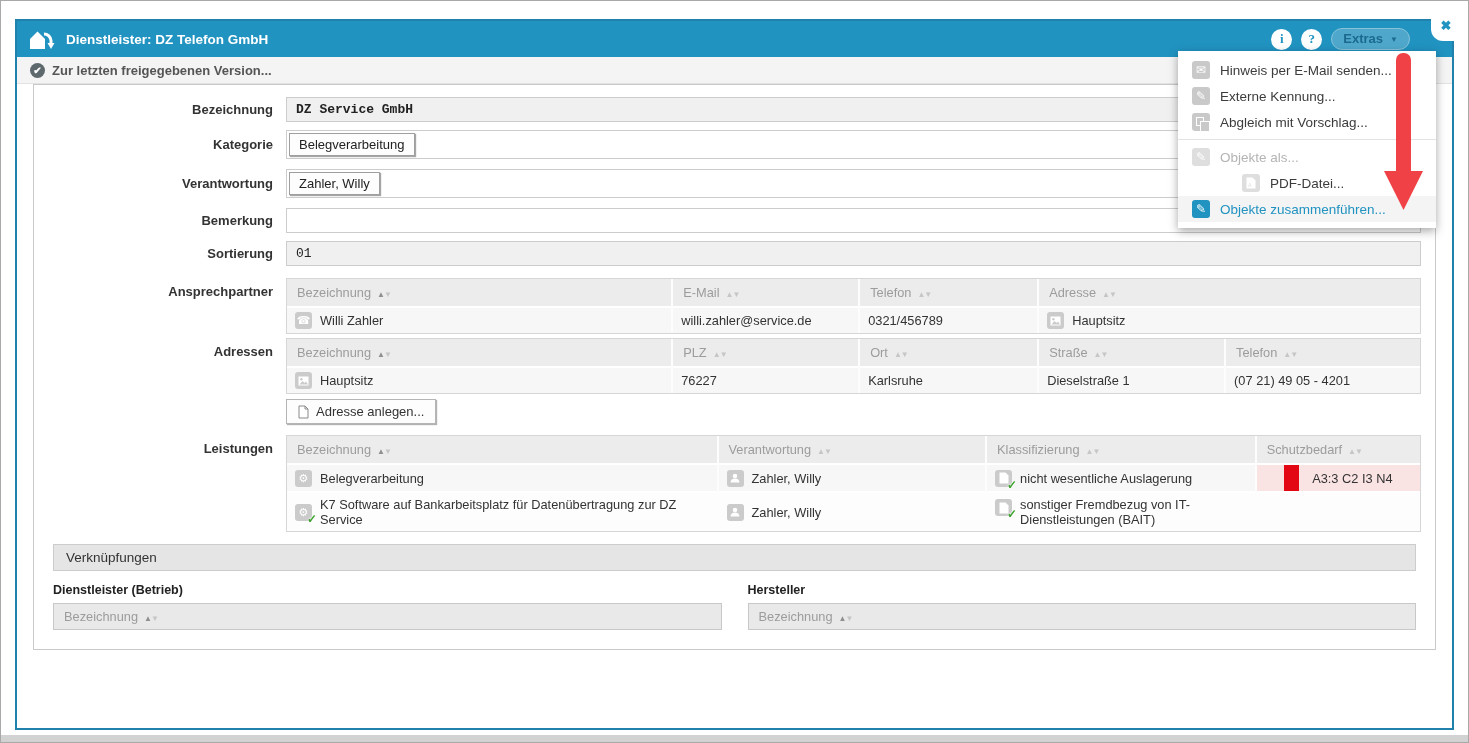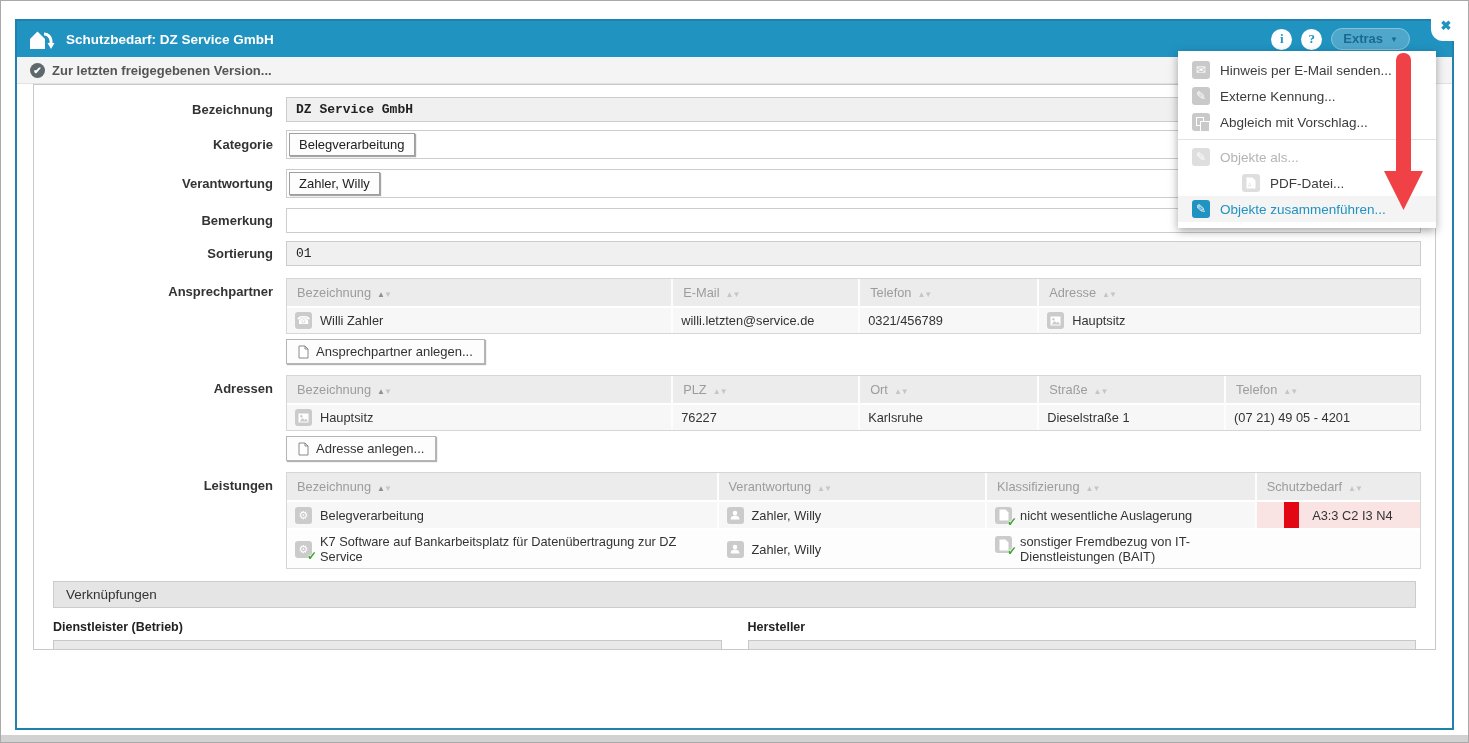--- a/index.html
+++ b/index.html
@@ -131,21 +131,21 @@
   <div class="modal">
 
     <div class="titlebar">
       <span style="display:flex;">
         <svg width="27" height="23" viewBox="0 0 27 23">
           <path d="M1 11 L8.5 3.5 L16 11 V21 H1 Z" fill="#fff"></path>
           <path d="M15 6 a7 7 0 0 1 7 6.5 l0 4" stroke="#fff" stroke-width="3" fill="none"></path>
           <path d="M18.5 15 h7 l-3.5 6 z" fill="#fff"></path>
         </svg>
       </span>
-      <span class="title">Schutzbedarf: DZ Service GmbH</span>
+      <span class="title">Dienstleister: DZ Telefon GmbH</span>
       <span class="tb-right">
         <span class="circle-btn">i</span>
         <span class="circle-btn">?</span>
         <span class="extras-btn">
           <span>Extras</span>
           <span class="caret-down">▼</span>
         </span>
       </span>
     </div>
 
@@ -214,45 +214,38 @@
                 <th><span>Telefon</span><span class="sort"></span></th>
                 <th><span>Adresse</span><span class="sort"></span></th>
               </tr>
               <tr>
                 <td>
                       <span class="cell-flex">
                   <span class="mini-icon">☎</span>
                   <span>Willi Zahler</span>
                       </span>
                     </td>
-                <td><span>willi.letzten@service.de</span></td>
+                <td><span>willi.zahler@service.de</span></td>
                 <td><span>0321/456789</span></td>
                 <td>
                       <span class="cell-flex">
                   <span class="mini-icon">
                     <svg width="11" height="10" viewBox="0 0 11 10">
                             <rect x="0.5" y="0.5" width="10" height="9" fill="#fff"></rect>
                             <circle cx="3.4" cy="3.2" r="1.2" fill="#cbcbcb"></circle>
                             <path d="M1.5 8.5 L4.5 5 L6.5 7 L8 5.5 L10 8.5 Z" fill="#cbcbcb"></path>
                           </svg>
                   </span>
                   <span>Hauptsitz</span>
                       </span>
                     </td>
               </tr>
             </tbody>
               </table>
           </div>
-          <button class="mk-btn">
-            <svg width="11" height="14" viewBox="0 0 11 14">
-                <path d="M1 1 h6 l3 3 v9 h-9 z" fill="#fff" stroke="#8a8a8a"></path>
-                <path d="M7 1 v3 h3" fill="none" stroke="#8a8a8a"></path>
-              </svg>
-            <span>Ansprechpartner anlegen...</span>
-          </button>
         </div>
       </div>
 
       <div class="table-row">
         <div class="form-label">Adressen</div>
         <div style="flex:1;">
           <div class="tbl-wrap">
             <table class="grid">
               <colgroup>
                   <col style="width:34%">

